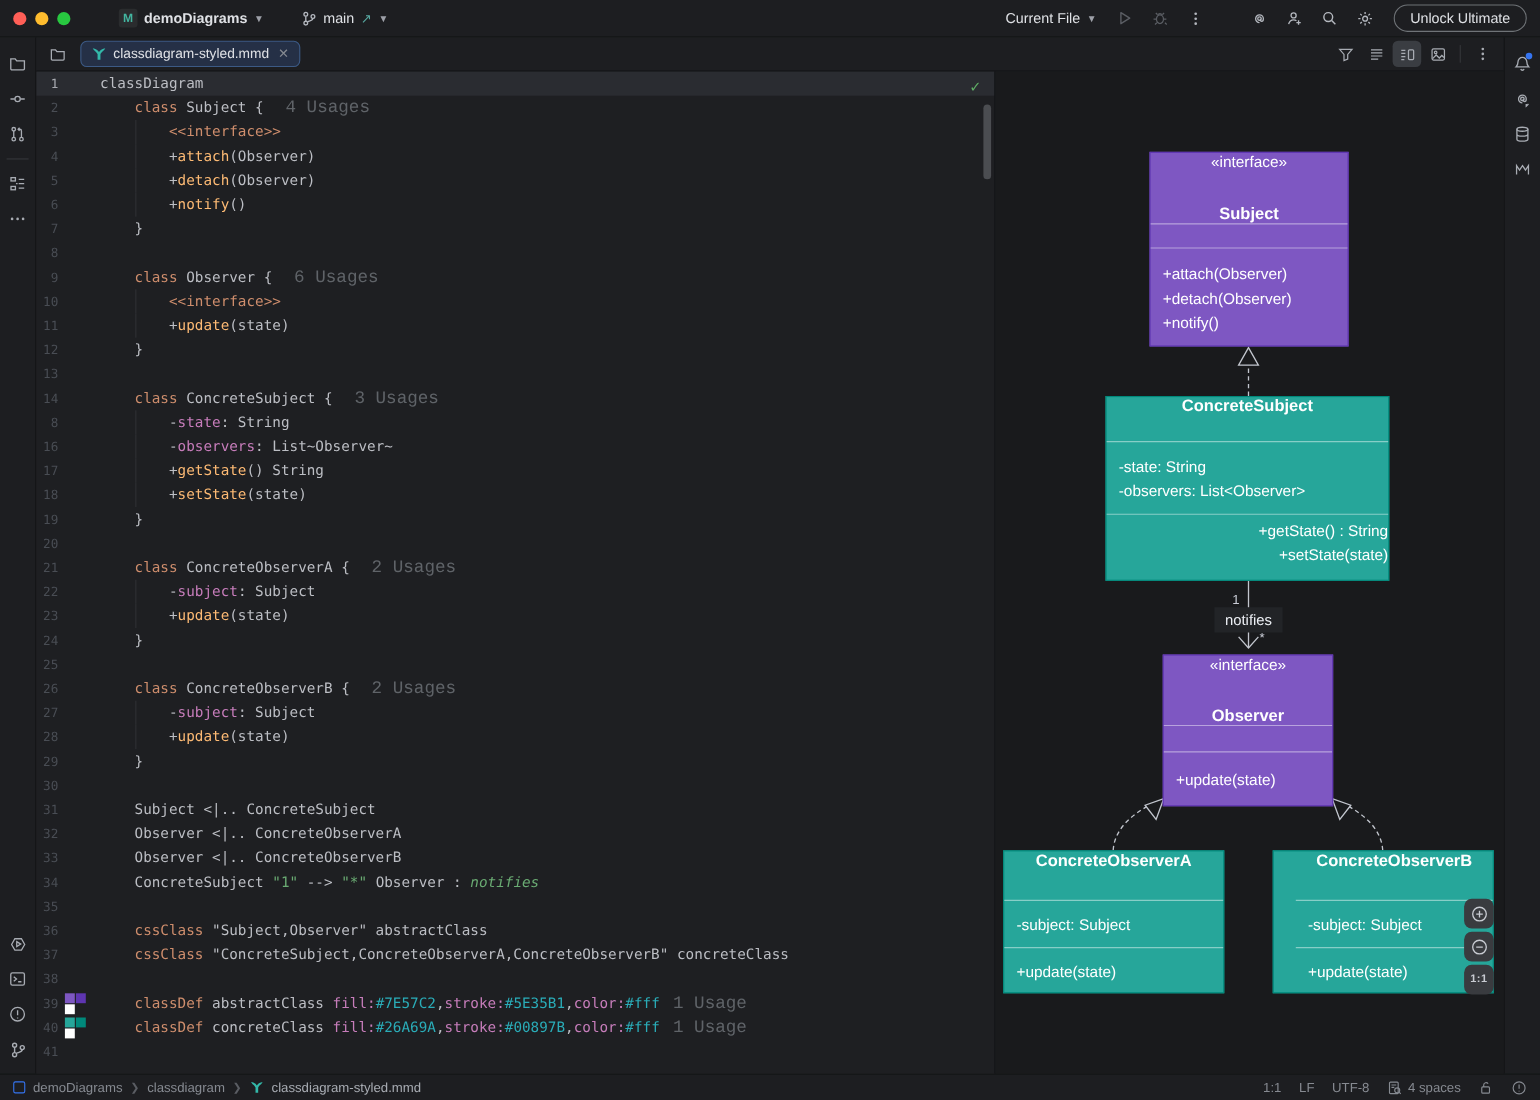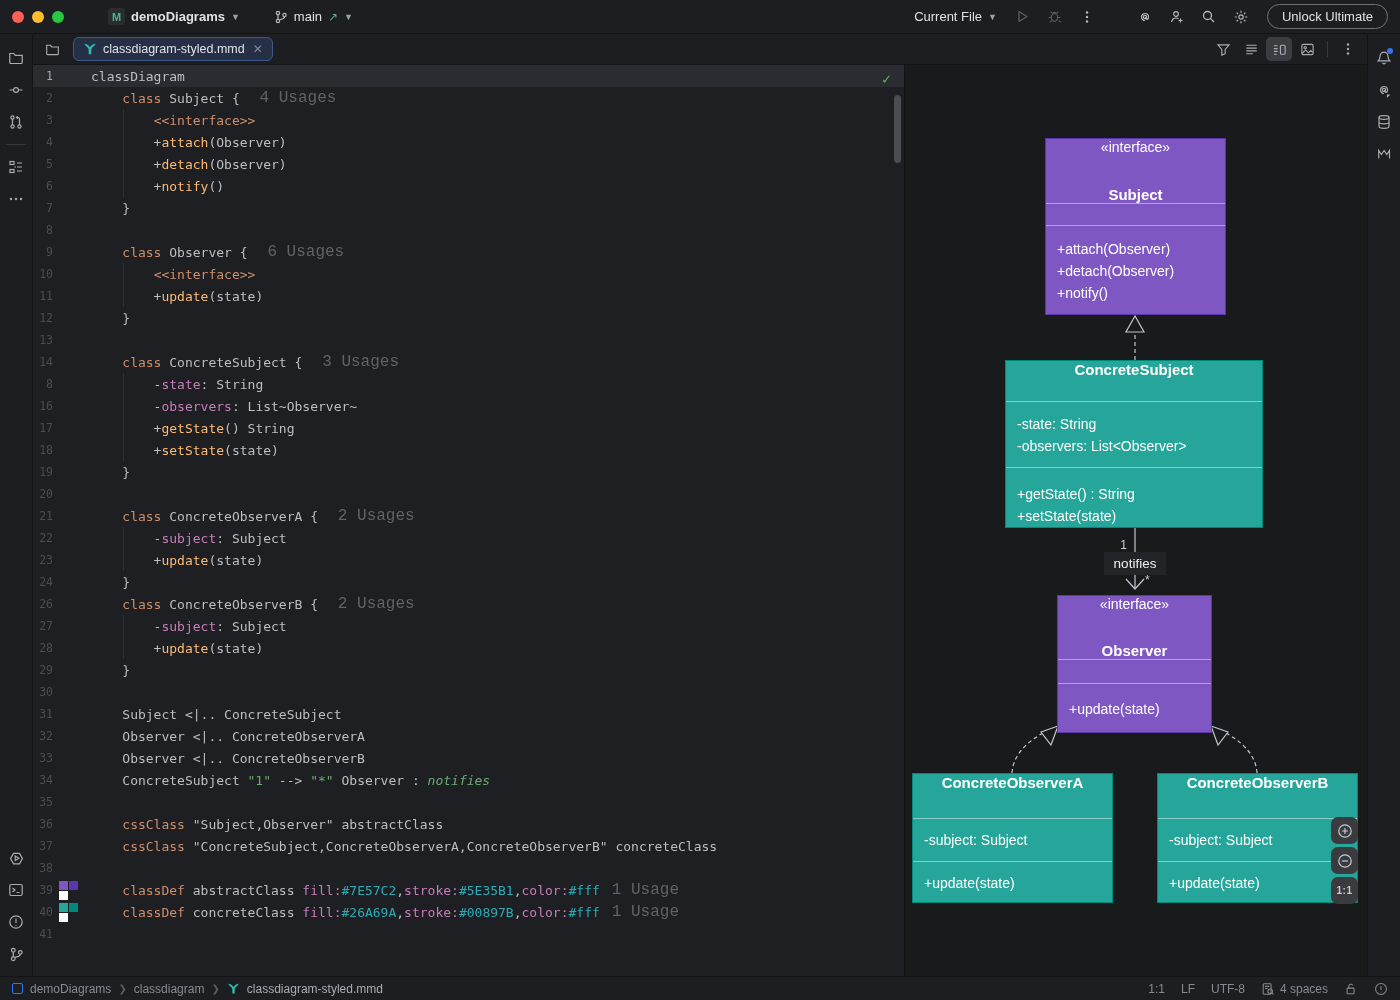--- a/index.html
+++ b/index.html
@@ -314,20 +314,21 @@
               <div class="line g"><span class="lnum">8</span><span class="chips"></span><span class="code"><span>        -</span><span class="at">state</span><span>: String</span></span></div>
               <div class="line g"><span class="lnum">16</span><span class="chips"></span><span class="code"><span>        -</span><span class="at">observers</span><span>: List~Observer~</span></span></div>
               <div class="line g"><span class="lnum">17</span><span class="chips"></span><span class="code"><span>        +</span><span class="fn">getState</span><span>() String</span></span></div>
               <div class="line g"><span class="lnum">18</span><span class="chips"></span><span class="code"><span>        +</span><span class="fn">setState</span><span>(state)</span></span></div>
               <div class="line"><span class="lnum">19</span><span class="chips"></span><span class="code"><span>    }</span></span></div>
               <div class="line"><span class="lnum">20</span><span class="chips"></span><span class="code"></span></div>
               <div class="line"><span class="lnum">21</span><span class="chips"></span><span class="code"><span>    </span><span class="kw">class</span><span> ConcreteObserverA { </span></span><span class="hint">2 Usages</span></div>
               <div class="line g"><span class="lnum">22</span><span class="chips"></span><span class="code"><span>        -</span><span class="at">subject</span><span>: Subject</span></span></div>
               <div class="line g"><span class="lnum">23</span><span class="chips"></span><span class="code"><span>        +</span><span class="fn">update</span><span>(state)</span></span></div>
               <div class="line"><span class="lnum">24</span><span class="chips"></span><span class="code"><span>    }</span></span></div>
+              <div class="line"><span class="lnum">25</span><span class="chips"></span><span class="code"></span></div>
               <div class="line"><span class="lnum">26</span><span class="chips"></span><span class="code"><span>    </span><span class="kw">class</span><span> ConcreteObserverB { </span></span><span class="hint">2 Usages</span></div>
               <div class="line g"><span class="lnum">27</span><span class="chips"></span><span class="code"><span>        -</span><span class="at">subject</span><span>: Subject</span></span></div>
               <div class="line g"><span class="lnum">28</span><span class="chips"></span><span class="code"><span>        +</span><span class="fn">update</span><span>(state)</span></span></div>
               <div class="line"><span class="lnum">29</span><span class="chips"></span><span class="code"><span>    }</span></span></div>
               <div class="line"><span class="lnum">30</span><span class="chips"></span><span class="code"></span></div>
               <div class="line"><span class="lnum">31</span><span class="chips"></span><span class="code"><span>    Subject &lt;|.. ConcreteSubject</span></span></div>
               <div class="line"><span class="lnum">32</span><span class="chips"></span><span class="code"><span>    Observer &lt;|.. ConcreteObserverA</span></span></div>
               <div class="line"><span class="lnum">33</span><span class="chips"></span><span class="code"><span>    Observer &lt;|.. ConcreteObserverB</span></span></div>
               <div class="line"><span class="lnum">34</span><span class="chips"></span><span class="code"><span>    ConcreteSubject </span><span class="st">"1"</span><span> --&gt; </span><span class="st">"*"</span><span> Observer : </span><span class="itg">notifies</span></span></div>
               <div class="line"><span class="lnum">35</span><span class="chips"></span><span class="code"></span></div>
@@ -377,21 +378,21 @@
                 </div>
               </div>
               <div class="uml" style="left: 100px; top: 295px; width: 258px; height: 168px; --fill: #26A69A; --stroke: #00897B;">
                 <div class="uml-head" style="height: 40px;">
                   <div class="uml-name">ConcreteSubject</div>
                 </div>
                 <div class="uml-sec" style="height: 66px; padding-top: 11px;">
                   <div class="m">-state: String</div>
                   <div class="m">-observers: List&lt;Observer&gt;</div>
                 </div>
-                <div class="uml-sec" style="flex: 1 1 0%; padding-top: 15px;">
+                <div class="uml-sec" style="flex: 1 1 0%; padding-top: 3px; text-align: right;">
                   <div class="m">+getState() : String</div>
                   <div class="m">+setState(state)</div>
                 </div>
               </div>
               <div class="uml" style="left: 152px; top: 530px; width: 155px; height: 138px; --fill: #7E57C2; --stroke: #5E35B1;">
                 <div class="uml-head" style="height: 63px;">
                   <div class="uml-stereo">«interface»</div>
                   <div class="uml-name">Observer</div>
                 </div>
                 <div class="uml-sec" style="height: 24px; padding-top: 0px;"></div>
@@ -403,21 +404,21 @@
                 <div class="uml-head" style="height: 44px;">
                   <div class="uml-name">ConcreteObserverA</div>
                 </div>
                 <div class="uml-sec" style="height: 43px; padding-top: 10px;">
                   <div class="m">-subject: Subject</div>
                 </div>
                 <div class="uml-sec" style="flex: 1 1 0%; padding-top: 10px;">
                   <div class="m">+update(state)</div>
                 </div>
               </div>
-              <div class="uml" style="left: 252px; top: 708px; width: 201px; height: 130px; --fill: #26A69A; --stroke: #00897B;">
+              <div class="uml" style="left: 252px; top: 708px; width: 201px; height: 130px; padding-left: 20px; --fill: #26A69A; --stroke: #00897B;">
                 <div class="uml-head" style="height: 44px;">
                   <div class="uml-name">ConcreteObserverB</div>
                 </div>
                 <div class="uml-sec" style="height: 43px; padding-top: 10px;">
                   <div class="m">-subject: Subject</div>
                 </div>
                 <div class="uml-sec" style="flex: 1 1 0%; padding-top: 10px;">
                   <div class="m">+update(state)</div>
                 </div>
               </div>

